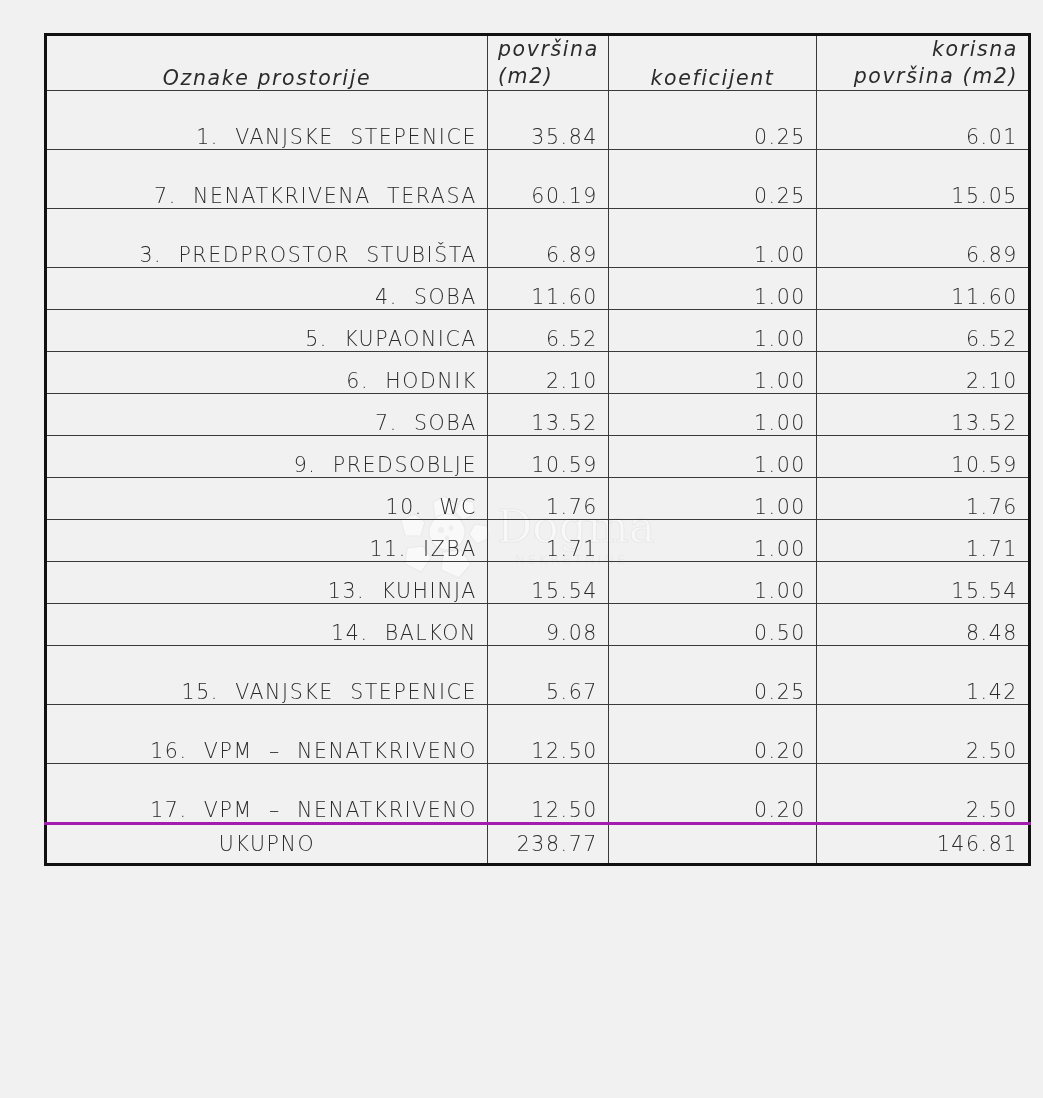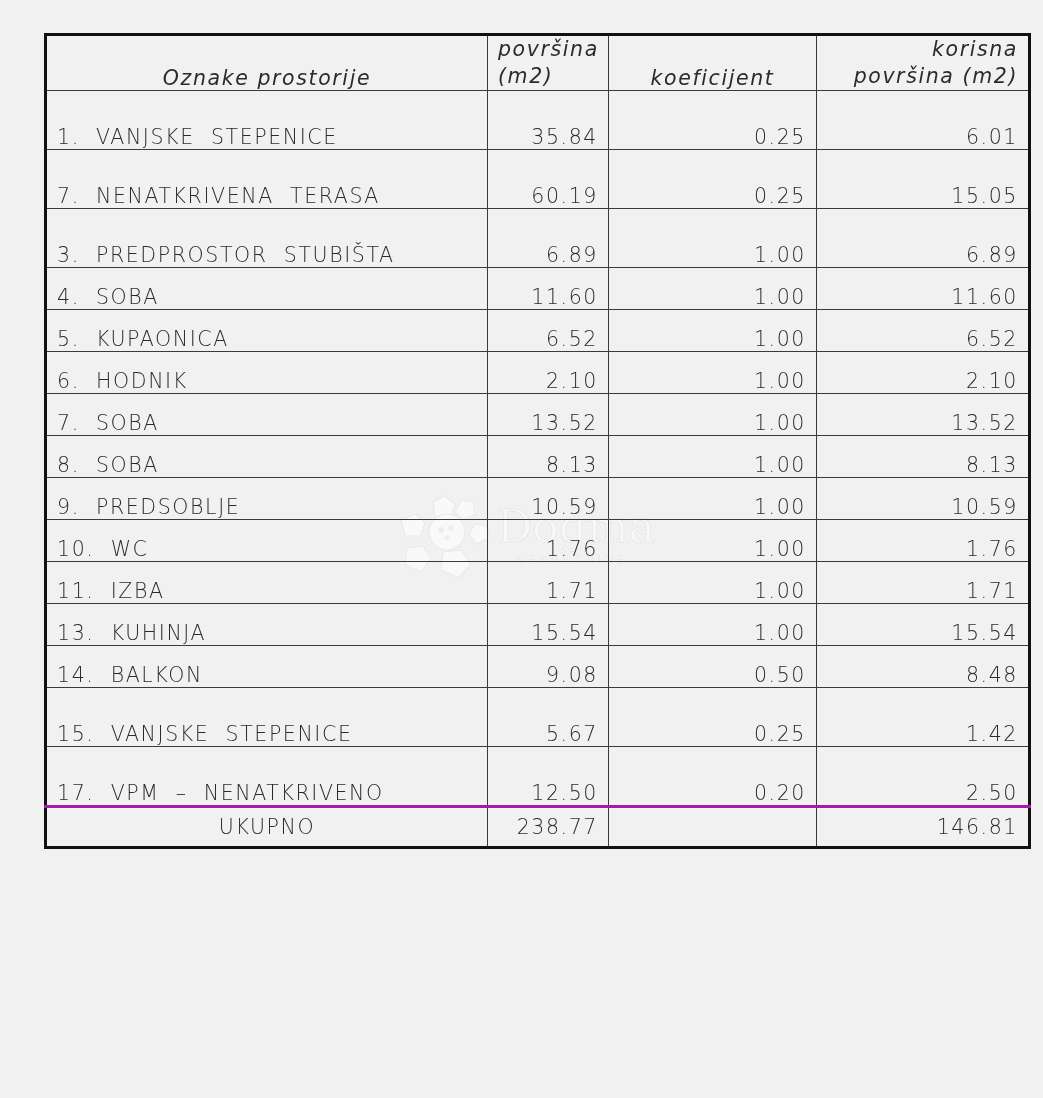--- a/index.html
+++ b/index.html
@@ -88,21 +88,21 @@
     text-align: center;
   }
   .hdr-kor {
     text-align: right;
     line-height: 1.32;
   }
   .hdr-line2 { display: block; }
 
   
   .c-label {
-    text-align: left;
+    text-align: right;
     padding-bottom: 7px;
   }
   .c-num {
     text-align: right;
     padding-bottom: 7px;
     padding-right: 8px;
   }
   .label-line { display: block; white-space: pre; }
 
   
@@ -222,28 +222,20 @@
         <tr class="r-short">
           <td class="c-label">
             <span class="label-line">7.  SOBA</span>
           </td>
           <td class="c-num">13.52</td>
           <td class="c-num">1.00</td>
           <td class="c-num">13.52</td>
         </tr>
         <tr class="r-short">
           <td class="c-label">
-            <span class="label-line">8.  SOBA</span>
-          </td>
-          <td class="c-num">8.13</td>
-          <td class="c-num">1.00</td>
-          <td class="c-num">8.13</td>
-        </tr>
-        <tr class="r-short">
-          <td class="c-label">
             <span class="label-line">9.  PREDSOBLJE</span>
           </td>
           <td class="c-num">10.59</td>
           <td class="c-num">1.00</td>
           <td class="c-num">10.59</td>
         </tr>
         <tr class="r-short">
           <td class="c-label">
             <span class="label-line">10.  WC</span>
           </td>
@@ -275,20 +267,28 @@
           <td class="c-num">0.50</td>
           <td class="c-num">8.48</td>
         </tr>
         <tr class="r-tall">
           <td class="c-label">
             <span class="label-line">15.  VANJSKE  STEPENICE</span>
           </td>
           <td class="c-num">5.67</td>
           <td class="c-num">0.25</td>
           <td class="c-num">1.42</td>
+        </tr>
+        <tr class="r-tall">
+          <td class="c-label">
+            <span class="label-line">16.  VPM  –  NENATKRIVENO</span>
+          </td>
+          <td class="c-num">12.50</td>
+          <td class="c-num">0.20</td>
+          <td class="c-num">2.50</td>
         </tr>
         <tr class="r-tall">
           <td class="c-label">
             <span class="label-line">17.  VPM  –  NENATKRIVENO</span>
           </td>
           <td class="c-num">12.50</td>
           <td class="c-num">0.20</td>
           <td class="c-num">2.50</td>
         </tr>
       </tbody>

